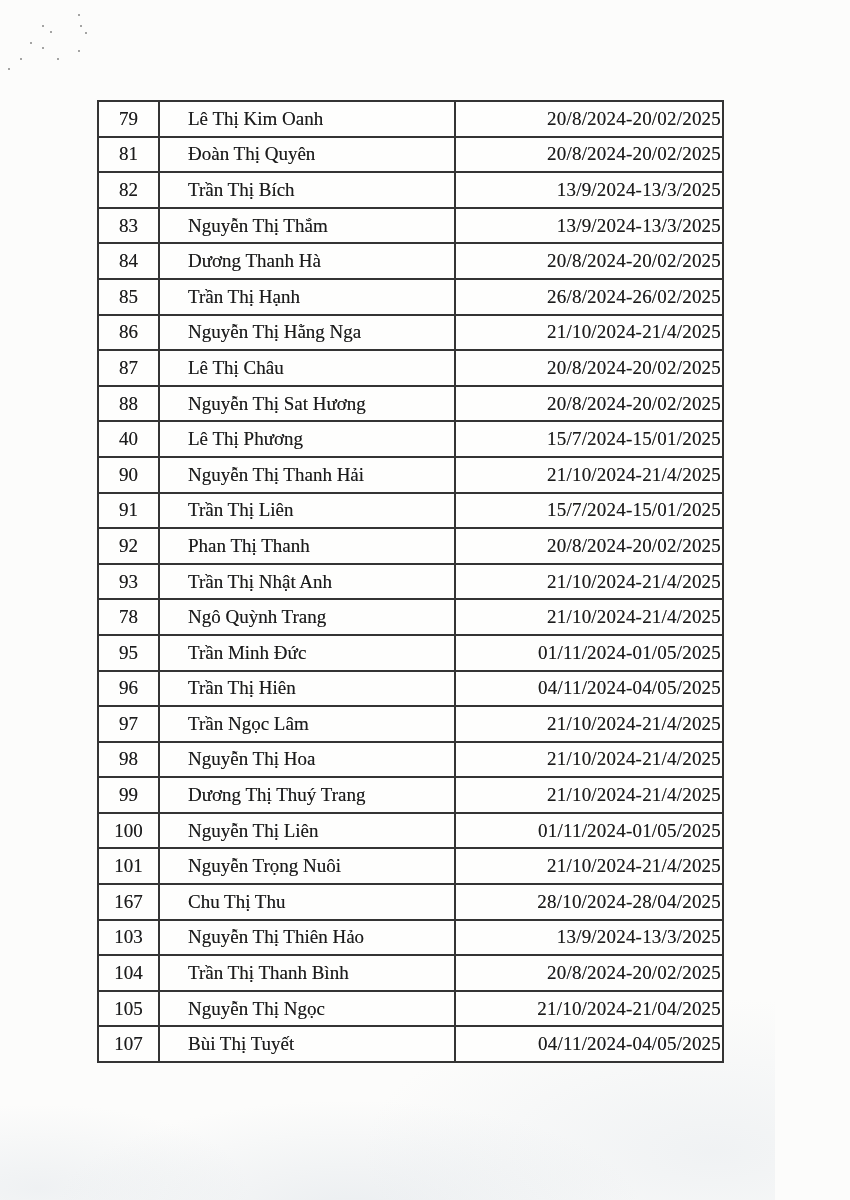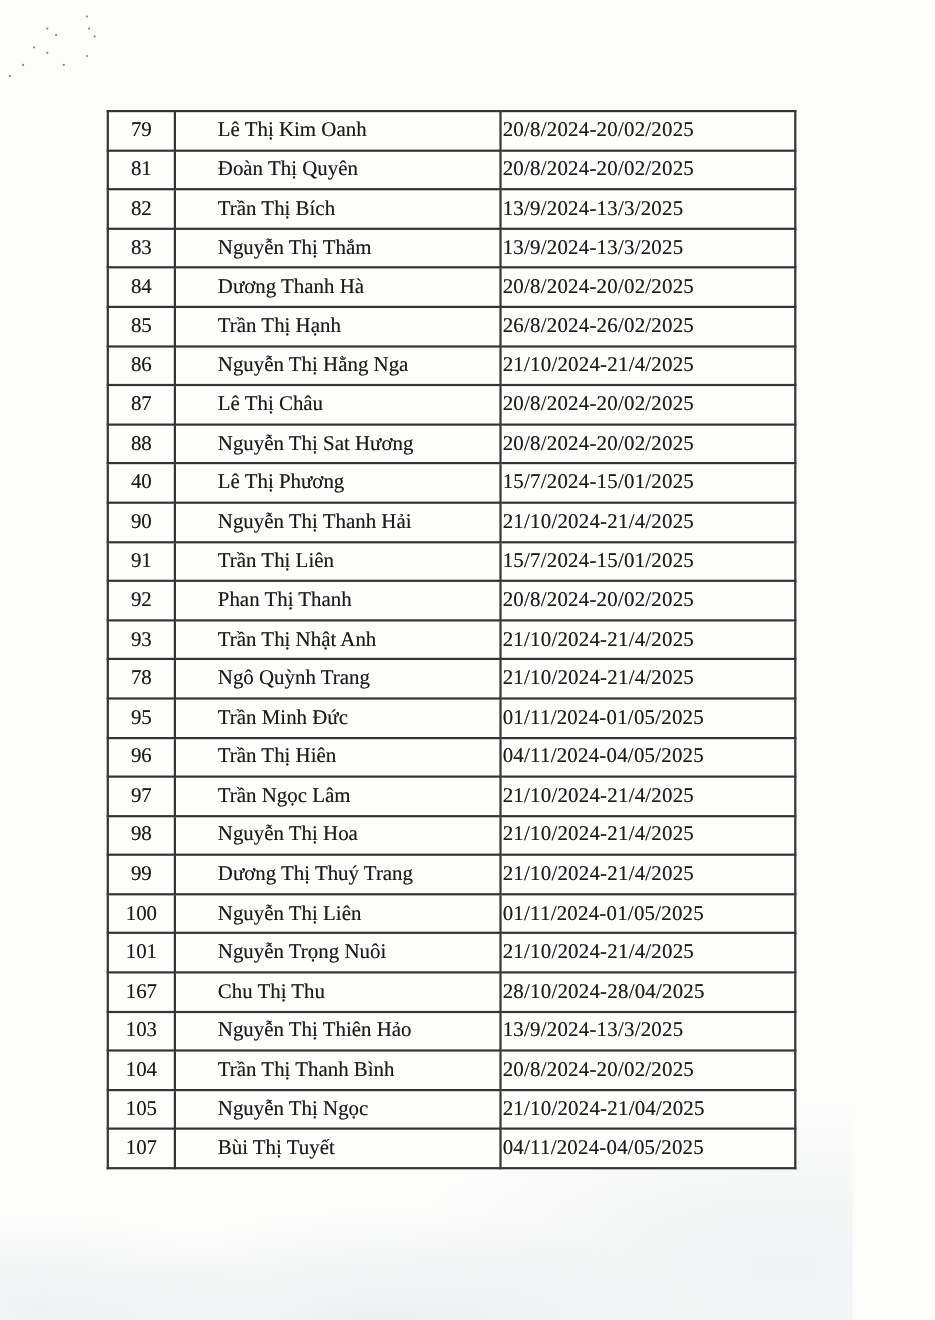--- a/index.html
+++ b/index.html
@@ -31,22 +31,22 @@
     background:#fefefd;
   }
   table.roster td{
     border:2px solid var(--line);
     height:35.6px;box-sizing:border-box;
     font-size:19px;color:var(--ink);
     white-space:nowrap;overflow:hidden;
     text-shadow:0 0 .5px rgba(20,20,20,.55);
   }
   td.c-no{width:61px;text-align:center;}
-  td.c-name{width:296px;padding-left:38px;}
-  td.c-period{width:268px;text-align:left;letter-spacing:.2px;}
+  td.c-name{width:296px;padding-left:28px;}
+  td.c-period{width:268px;text-align:right;letter-spacing:.2px;}
   .speck{
     position:absolute;width:2px;height:2px;border-radius:50%;
     background:#5f5f5f;opacity:.75;
   }
   .red-mark{
     position:absolute;background:var(--red);border-radius:1px;opacity:.9;
   }
 </style>
 </head>
 <body>

